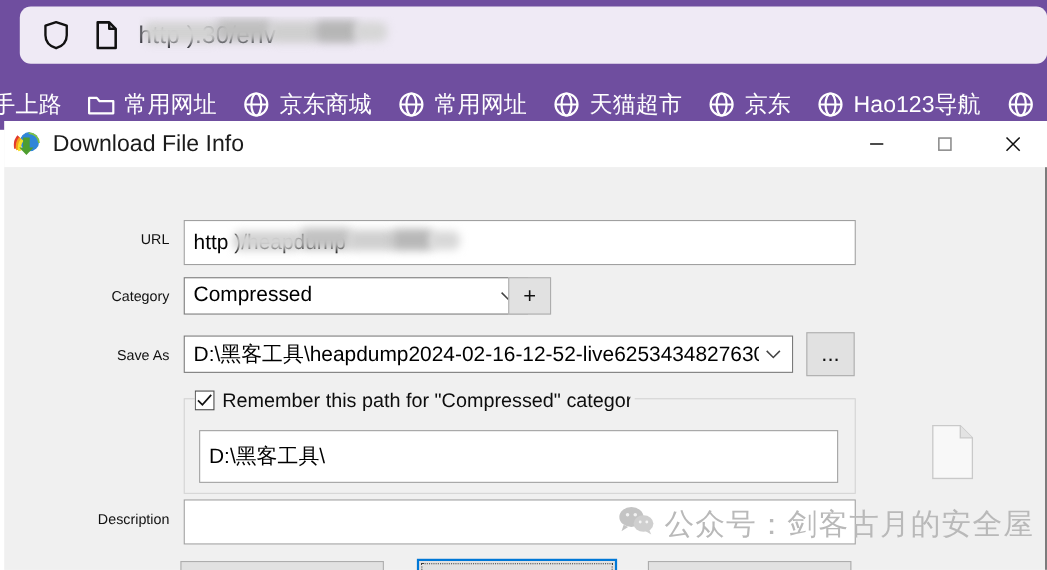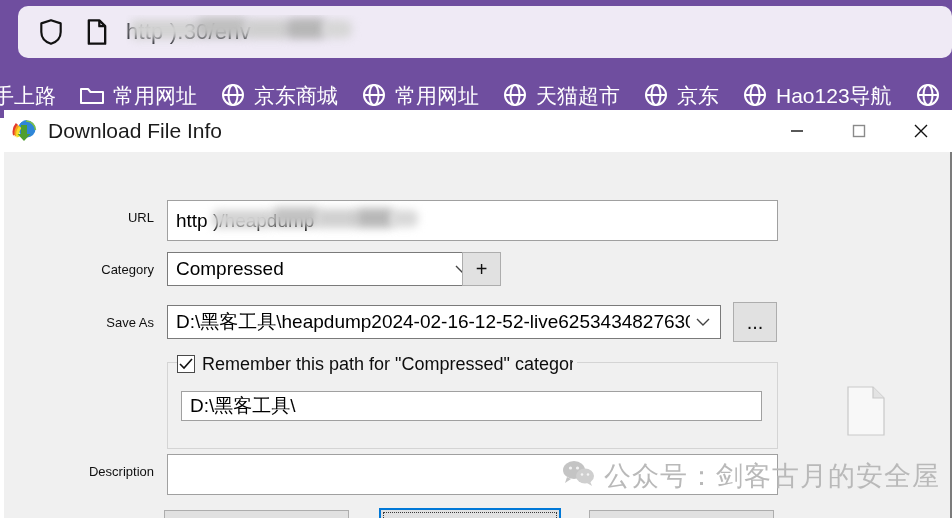--- a/index.html
+++ b/index.html
@@ -446,21 +446,21 @@
 
     <div id="groupbox"></div>
     <div id="gb-check">
       <span class="cbox">
         <svg width="14" height="12" viewBox="0 0 14 12">
             <path d="M1 6 L5 10 L13 1" fill="none" stroke="#111" stroke-width="1.6"></path>
           </svg>
       </span>
       <span class="cb-label">Remember this path for "Compressed" categor</span>
     </div>
-    <div class="txtbox" style="left:177px; top:239px; width:581px; height:30px;">
+    <div class="txtbox" style="left:177px; top:239px; width:581px; height:48px;">
       <span>D:\黑客工具\</span>
     </div>
 
     <div class="row-label" style="left:40px; top:312px; width:110px;">Description</div>
     <div class="txtbox" style="left:163px; top:302px; width:611px; height:41px;">
       <span></span>
     </div>
 
     <div id="file-icon">
       <svg width="38" height="50" viewBox="0 0 38 50">

